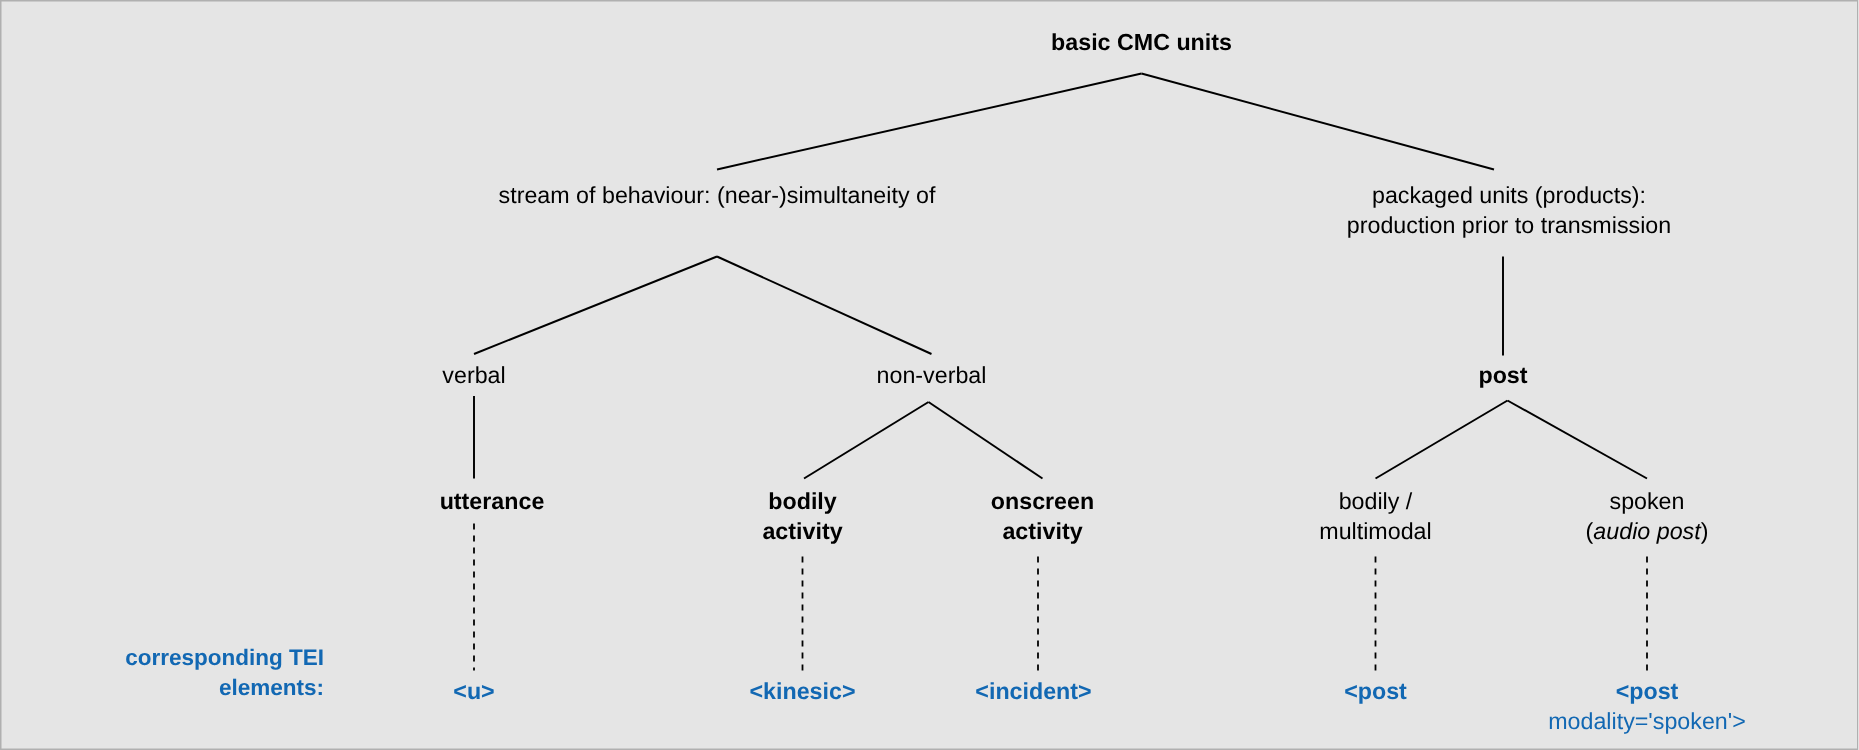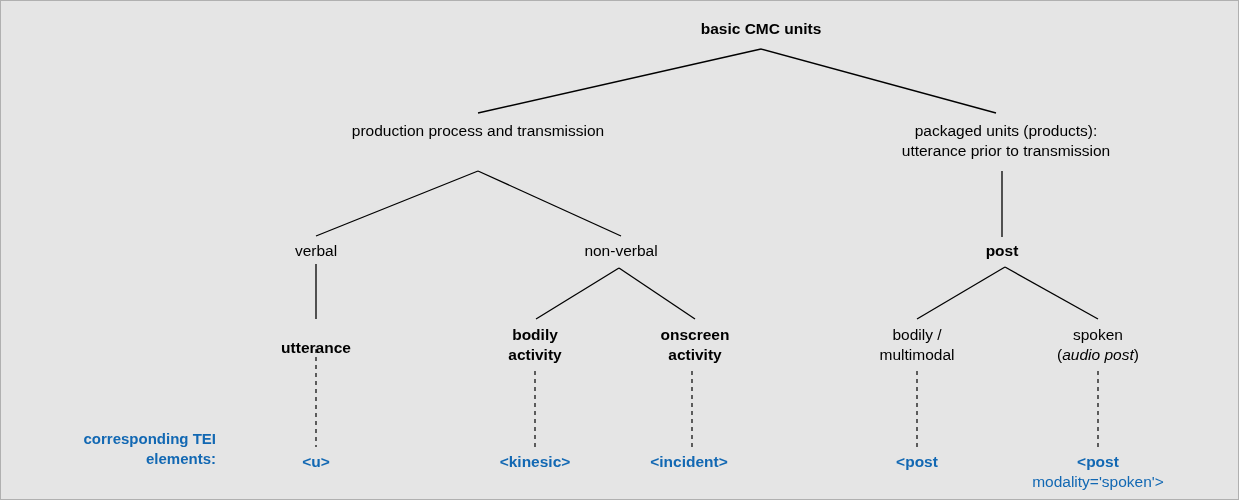--- a/index.html
+++ b/index.html
@@ -94,41 +94,41 @@
     <line x1="691" y1="370" x2="691" y2="446" stroke="#000000" stroke-width="1.2" stroke-dasharray="4,4"></line>
     <line x1="916" y1="370" x2="916" y2="446" stroke="#000000" stroke-width="1.2" stroke-dasharray="4,4"></line>
     <line x1="1097" y1="370" x2="1097" y2="446" stroke="#000000" stroke-width="1.2" stroke-dasharray="4,4"></line>
   </svg>
 
   <div class="node bold" style="left:760px; top:18px;">
     <span>basic CMC units</span>
   </div>
 
   <div class="node" style="left:477px; top:120px;">
-    <div>production process and transmission</div>
+    <div>stream of behaviour: (near-)simultaneity of</div>
   </div>
 
   <div class="node" style="left:1005px; top:120px;">
     <div>packaged units (products):</div>
-    <div>utterance prior to transmission</div>
+    <div>production prior to transmission</div>
   </div>
 
   <div class="node" style="left:315px; top:240px;">
     <span>verbal</span>
   </div>
 
   <div class="node" style="left:620px; top:240px;">
     <span>non-verbal</span>
   </div>
 
   <div class="node bold" style="left:1001px; top:240px;text-align:center;">
     <span>post</span>
   </div>
 
-  <div class="node bold" style="left:315px; top:324px;margin-top:13px;">
+  <div class="node bold" style="left:327px; top:324px;">
     <div>utterance</div>
   </div>
 
   <div class="node bold" style="left:534px; top:324px;">
     <div>bodily</div>
     <div>activity</div>
   </div>
 
   <div class="node bold" style="left:694px; top:324px;">
     <div>onscreen</div>

